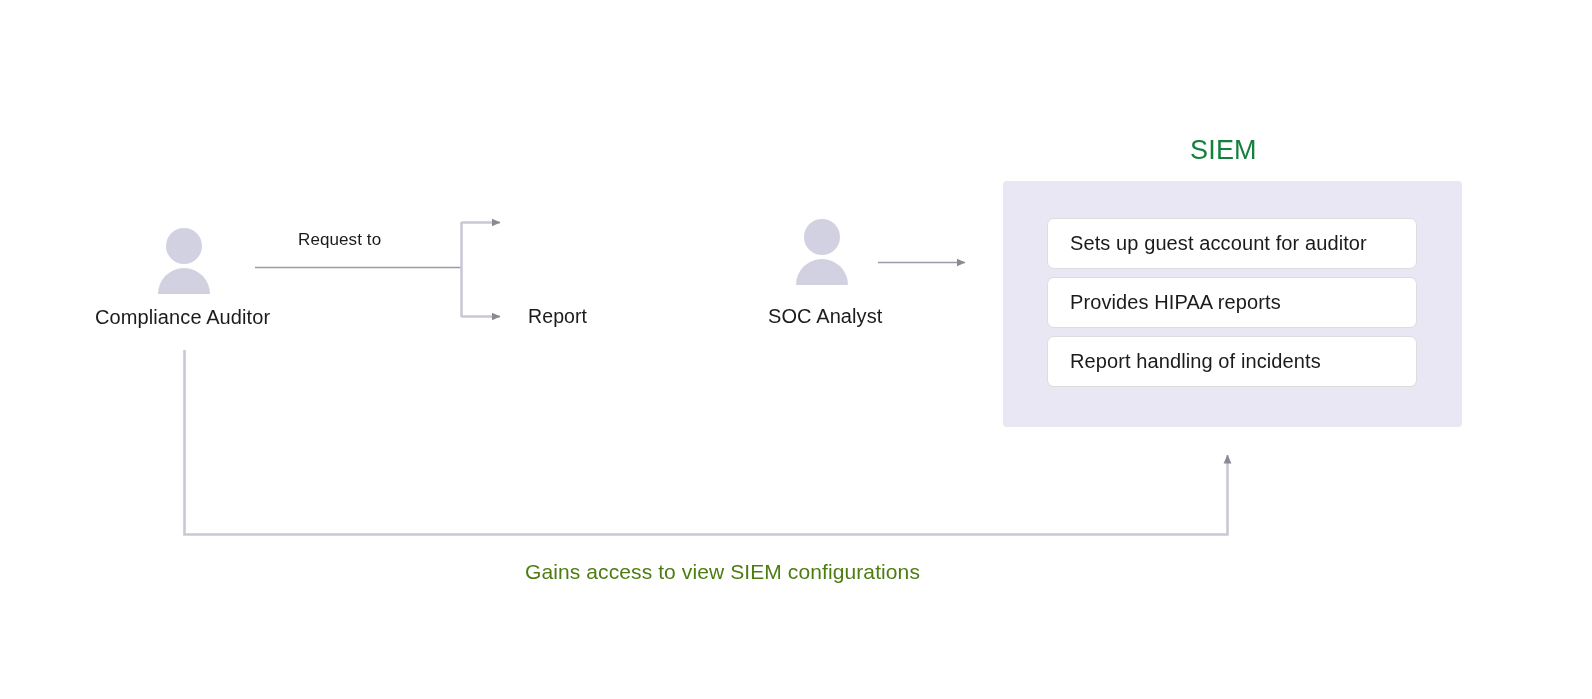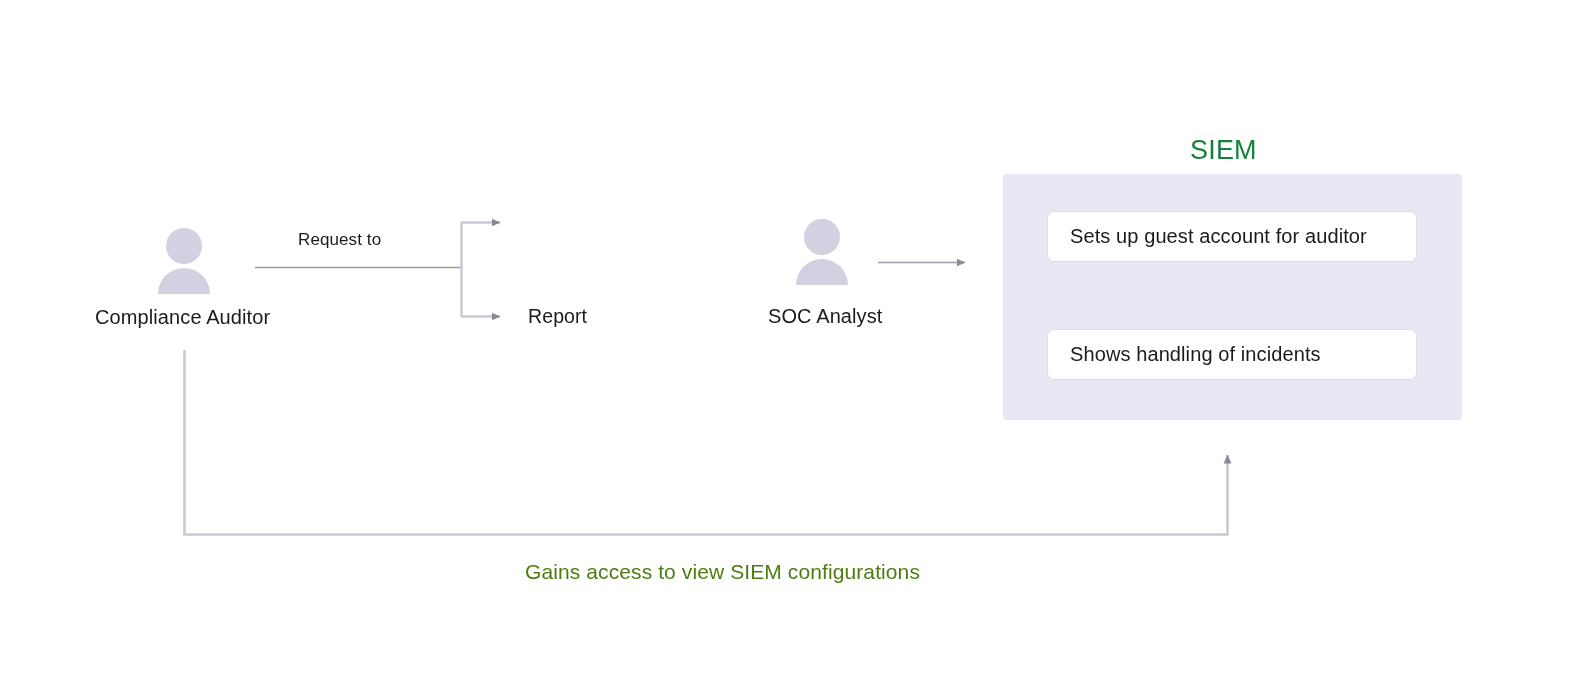--- a/index.html
+++ b/index.html
@@ -162,27 +162,30 @@
   <div class="branch-label" style="left:528px; top:305px;text-align:center;">Report</div>
 
   <div class="actor-avatar" style="left:796px; top:219px;">
     <div class="avatar-head"></div>
     <div class="avatar-body"></div>
   </div>
   <div class="actor-label" style="left:768px; top:305px;">SOC Analyst</div>
 
   <div class="siem-title" style="left:1190px; top:135px;">SIEM</div>
 
-  <div class="siem-panel" style="left:1003px; top:174px; width:459px; height:246px;">
+  <div class="siem-panel" style="left:1003px; top:181px; width:459px; height:246px;">
 
     <div class="siem-card" style="left:44px; top:37px; width:370px; height:51px;">
       <span class="siem-card-label">Sets up guest account for auditor</span>
     </div>
 
+    <div class="siem-card" style="left:44px; top:96px; width:370px; height:51px;">
+      <span class="siem-card-label">Provides HIPAA reports</span>
+    </div>
 
     <div class="siem-card" style="left:44px; top:155px; width:370px; height:51px;">
-      <span class="siem-card-label">Shows handling of incidents</span>
+      <span class="siem-card-label">Report handling of incidents</span>
     </div>
   </div>
 
   <div class="bottom-label" style="left:525px; top:560px;">Gains access to view SIEM configurations</div>
 
 </div>
 
 </body></html>

